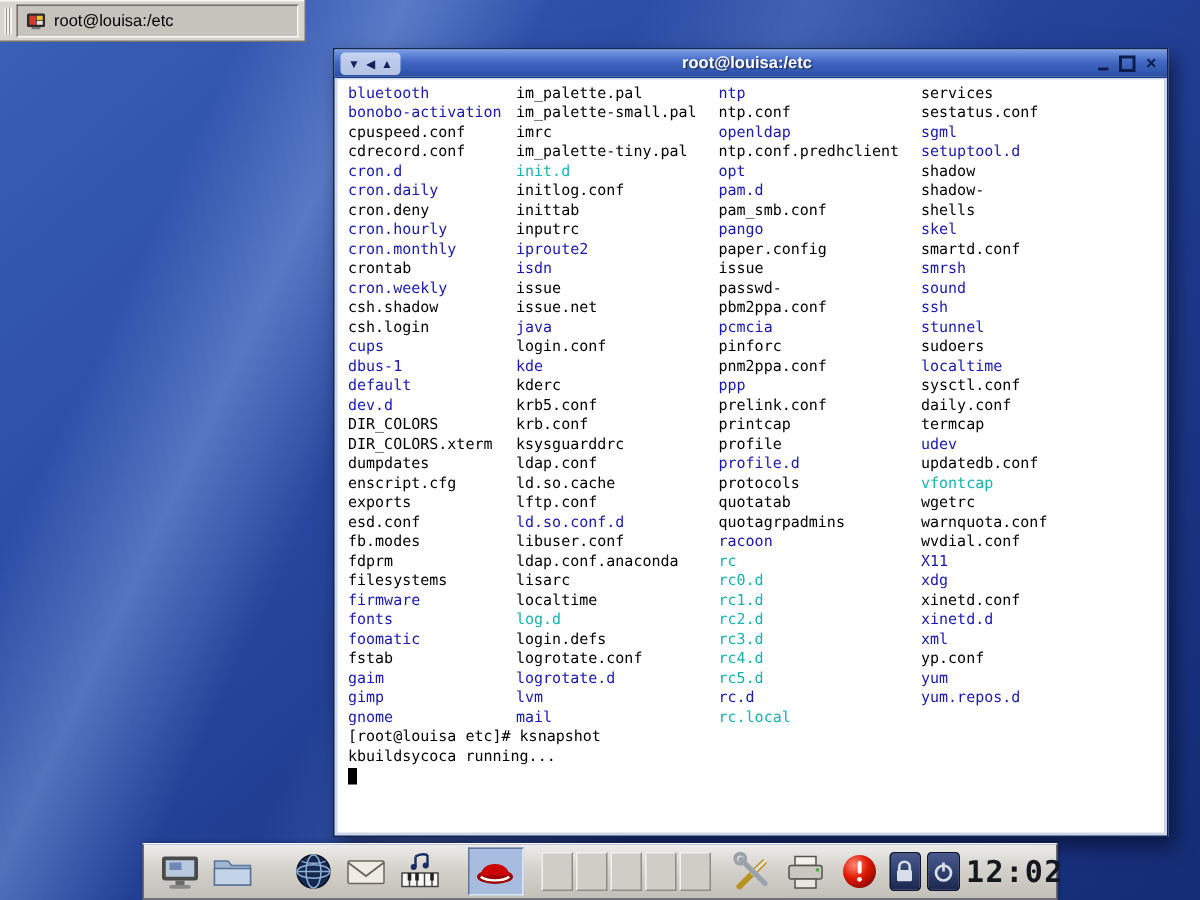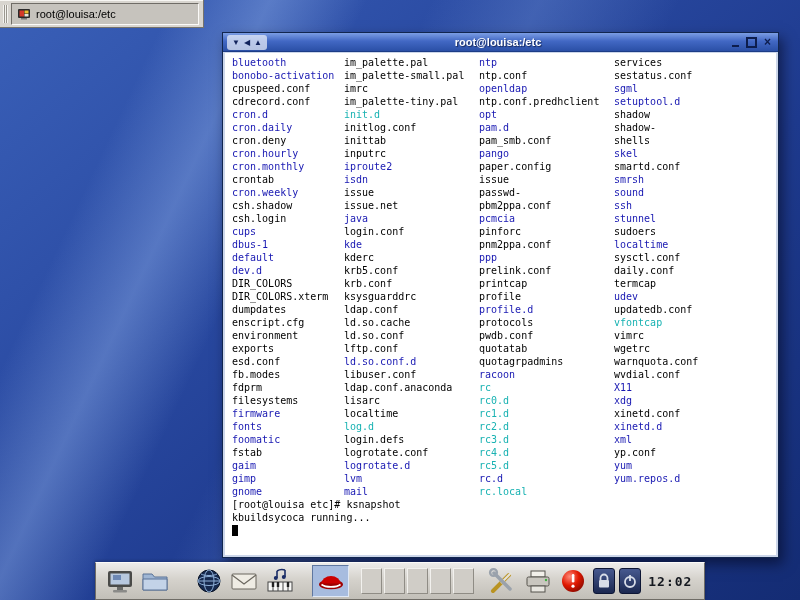--- a/index.html
+++ b/index.html
@@ -76,21 +76,21 @@
   .sp14{width:14px;height:1px;} .sp8{width:8px;height:1px;} .sp4{width:4px;height:1px;}
   .menu-box{width:38px;height:32px;box-sizing:border-box;display:flex;align-items:center;justify-content:center;
     background:#a7bcdf;border:1px solid;border-color:#5f77a0 #dfe8f6 #dfe8f6 #5f77a0;cursor:default;}
   .slots{display:flex;gap:2px;align-items:center;}
   .slot{width:21px;height:26px;box-sizing:border-box;background:#d0cdc7;
     border:1px solid;border-color:#f2f1ee #8f8c85 #8f8c85 #f2f1ee;}
   .update{margin-left:auto;}
   .dark-btn{width:22px;height:26px;box-sizing:border-box;border-radius:3px;cursor:default;
     background:linear-gradient(#47598f,#1b2850);border:1px solid #0d1635;
     display:flex;align-items:center;justify-content:center;}
-  .clock{font-family:"DejaVu Sans Mono",monospace;font-weight:bold;font-size:13px;color:#14181f;
+  .clock{font-family:"DejaVu Sans Mono",monospace;font-weight:bold;font-size:20px;color:#14181f;
     letter-spacing:1px;width:52px;text-align:center;cursor:default;}
 </style>
 </head>
 <body>
 
 <div class="desktop">
 
   <div class="taskbar-top">
     <div class="applet-handle"></div>
     <div class="task-button">
@@ -142,21 +142,20 @@
           <div class="tline"><span class="tcell col0 c-f">csh.shadow</span><span class="tcell col1 c-f">issue.net</span><span class="tcell col2 c-f">pbm2ppa.conf</span><span class="tcell col3 c-d">ssh</span></div>
           <div class="tline"><span class="tcell col0 c-f">csh.login</span><span class="tcell col1 c-d">java</span><span class="tcell col2 c-d">pcmcia</span><span class="tcell col3 c-d">stunnel</span></div>
           <div class="tline"><span class="tcell col0 c-d">cups</span><span class="tcell col1 c-f">login.conf</span><span class="tcell col2 c-f">pinforc</span><span class="tcell col3 c-f">sudoers</span></div>
           <div class="tline"><span class="tcell col0 c-d">dbus-1</span><span class="tcell col1 c-d">kde</span><span class="tcell col2 c-f">pnm2ppa.conf</span><span class="tcell col3 c-d">localtime</span></div>
           <div class="tline"><span class="tcell col0 c-d">default</span><span class="tcell col1 c-f">kderc</span><span class="tcell col2 c-d">ppp</span><span class="tcell col3 c-f">sysctl.conf</span></div>
           <div class="tline"><span class="tcell col0 c-d">dev.d</span><span class="tcell col1 c-f">krb5.conf</span><span class="tcell col2 c-f">prelink.conf</span><span class="tcell col3 c-f">daily.conf</span></div>
           <div class="tline"><span class="tcell col0 c-f">DIR_COLORS</span><span class="tcell col1 c-f">krb.conf</span><span class="tcell col2 c-f">printcap</span><span class="tcell col3 c-f">termcap</span></div>
           <div class="tline"><span class="tcell col0 c-f">DIR_COLORS.xterm</span><span class="tcell col1 c-f">ksysguarddrc</span><span class="tcell col2 c-f">profile</span><span class="tcell col3 c-d">udev</span></div>
           <div class="tline"><span class="tcell col0 c-f">dumpdates</span><span class="tcell col1 c-f">ldap.conf</span><span class="tcell col2 c-d">profile.d</span><span class="tcell col3 c-f">updatedb.conf</span></div>
           <div class="tline"><span class="tcell col0 c-f">enscript.cfg</span><span class="tcell col1 c-f">ld.so.cache</span><span class="tcell col2 c-f">protocols</span><span class="tcell col3 c-l">vfontcap</span></div>
-          <div class="tline"><span class="tcell col0 c-f">environment</span><span class="tcell col1 c-f">ld.so.conf</span><span class="tcell col2 c-f">pwdb.conf</span><span class="tcell col3 c-f">vimrc</span></div>
           <div class="tline"><span class="tcell col0 c-f">exports</span><span class="tcell col1 c-f">lftp.conf</span><span class="tcell col2 c-f">quotatab</span><span class="tcell col3 c-f">wgetrc</span></div>
           <div class="tline"><span class="tcell col0 c-f">esd.conf</span><span class="tcell col1 c-d">ld.so.conf.d</span><span class="tcell col2 c-f">quotagrpadmins</span><span class="tcell col3 c-f">warnquota.conf</span></div>
           <div class="tline"><span class="tcell col0 c-f">fb.modes</span><span class="tcell col1 c-f">libuser.conf</span><span class="tcell col2 c-d">racoon</span><span class="tcell col3 c-f">wvdial.conf</span></div>
           <div class="tline"><span class="tcell col0 c-f">fdprm</span><span class="tcell col1 c-f">ldap.conf.anaconda</span><span class="tcell col2 c-l">rc</span><span class="tcell col3 c-d">X11</span></div>
           <div class="tline"><span class="tcell col0 c-f">filesystems</span><span class="tcell col1 c-f">lisarc</span><span class="tcell col2 c-l">rc0.d</span><span class="tcell col3 c-d">xdg</span></div>
           <div class="tline"><span class="tcell col0 c-d">firmware</span><span class="tcell col1 c-f">localtime</span><span class="tcell col2 c-l">rc1.d</span><span class="tcell col3 c-f">xinetd.conf</span></div>
           <div class="tline"><span class="tcell col0 c-d">fonts</span><span class="tcell col1 c-l">log.d</span><span class="tcell col2 c-l">rc2.d</span><span class="tcell col3 c-d">xinetd.d</span></div>
           <div class="tline"><span class="tcell col0 c-d">foomatic</span><span class="tcell col1 c-f">login.defs</span><span class="tcell col2 c-l">rc3.d</span><span class="tcell col3 c-d">xml</span></div>
           <div class="tline"><span class="tcell col0 c-f">fstab</span><span class="tcell col1 c-f">logrotate.conf</span><span class="tcell col2 c-l">rc4.d</span><span class="tcell col3 c-f">yp.conf</span></div>
           <div class="tline"><span class="tcell col0 c-d">gaim</span><span class="tcell col1 c-d">logrotate.d</span><span class="tcell col2 c-l">rc5.d</span><span class="tcell col3 c-d">yum</span></div>

